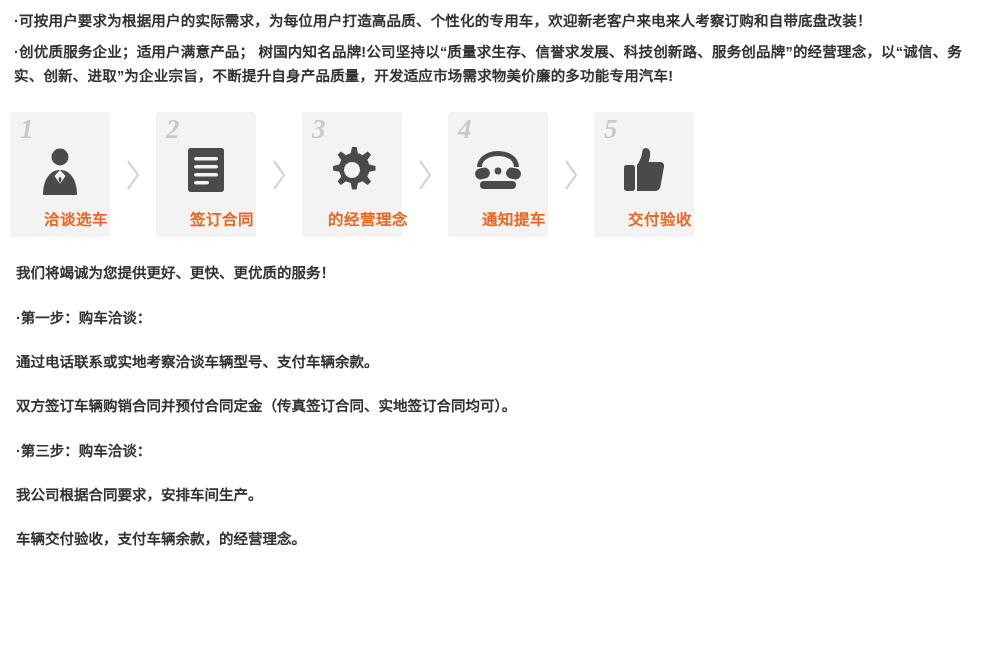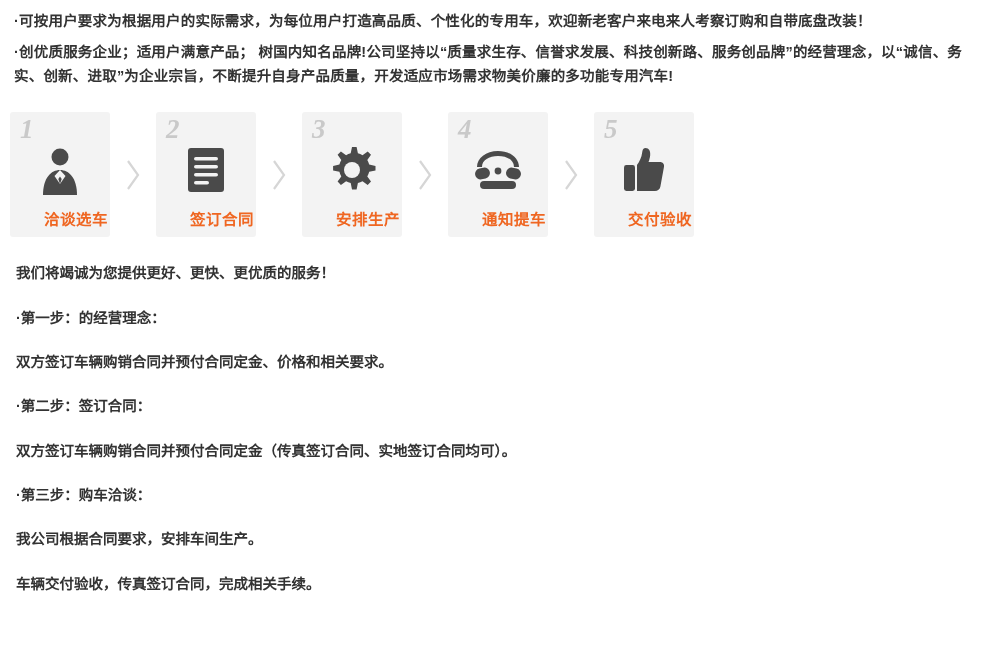--- a/index.html
+++ b/index.html
@@ -162,21 +162,21 @@
     <div class="step-card">
       <div class="step-num">3</div>
       <div class="step-icon">
         <svg width="50" height="50" viewBox="0 0 50 50" aria-hidden="true">
           <g fill="#4a4a4a">
             <path d="M25 2 l4.6 0 l1.3 6.3 a18 18 0 0 1 4.6 1.9 l5.2-3.7 l3.3 3.3 l-3.7 5.2 a18 18 0 0 1 1.9 4.6 l6.3 1.3 l0 4.6 l-6.3 1.3 a18 18 0 0 1-1.9 4.6 l3.7 5.2 l-3.3 3.3 l-5.2-3.7 a18 18 0 0 1-4.6 1.9 l-1.3 6.3 l-4.6 0 l-1.3-6.3 a18 18 0 0 1-4.6-1.9 l-5.2 3.7 l-3.3-3.3 l3.7-5.2 a18 18 0 0 1-1.9-4.6 l-6.3-1.3 l0-4.6 l6.3-1.3 a18 18 0 0 1 1.9-4.6 l-3.7-5.2 l3.3-3.3 l5.2 3.7 a18 18 0 0 1 4.6-1.9 z"></path>
           </g>
           <circle cx="25" cy="25" r="8" fill="#f3f3f3"></circle>
         </svg>
       </div>
-      <div class="step-label">安排生产</div>
+      <div class="step-label">的经营理念</div>
     </div>
 
     <div class="arrow">
       <svg width="16" height="34" viewBox="0 0 16 34" aria-hidden="true">
         <polyline points="3,3 13,17 3,31" fill="none" stroke="#d6d6d6" stroke-width="2.2"></polyline>
       </svg>
     </div>
 
     <div class="step-card">
       <div class="step-num">4</div>
@@ -206,23 +206,22 @@
           <rect x="3" y="20" width="11" height="26" rx="2.4" fill="#4a4a4a"></rect>
         </svg>
       </div>
       <div class="step-label">交付验收</div>
     </div>
 
   </div>
 
   <div class="body-text">
     <p>我们将竭诚为您提供更好、更快、更优质的服务！</p>
-    <p>·第一步：的经营理念：</p>
-    <p>双方签订车辆购销合同并预付合同定金、价格和相关要求。</p>
-    <p>·第二步：签订合同：</p>
+    <p>·第一步：购车洽谈：</p>
+    <p>通过电话联系或实地考察洽谈车辆型号、支付车辆余款。</p>
     <p>双方签订车辆购销合同并预付合同定金（传真签订合同、实地签订合同均可）。</p>
     <p>·第三步：购车洽谈：</p>
     <p>我公司根据合同要求，安排车间生产。</p>
-    <p>车辆交付验收，传真签订合同，完成相关手续。</p>
+    <p>车辆交付验收，支付车辆余款，的经营理念。</p>
 
   </div>
 
 </div>
 
 </body></html>

